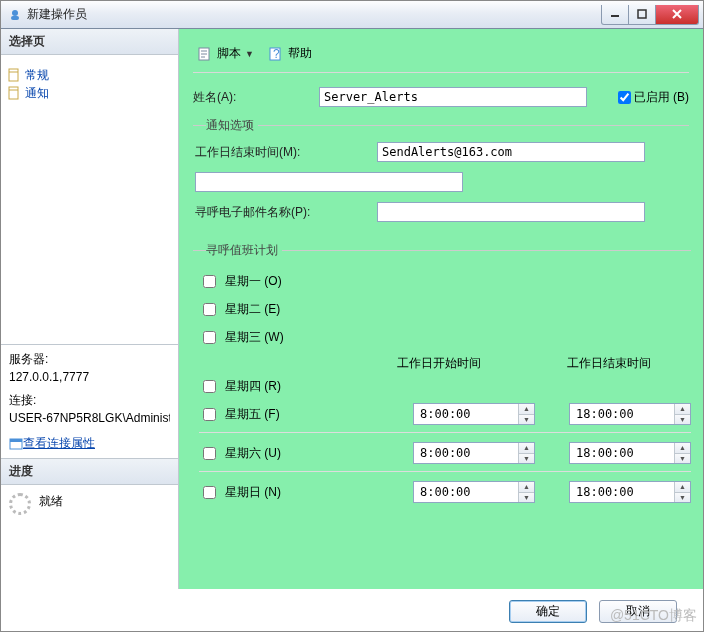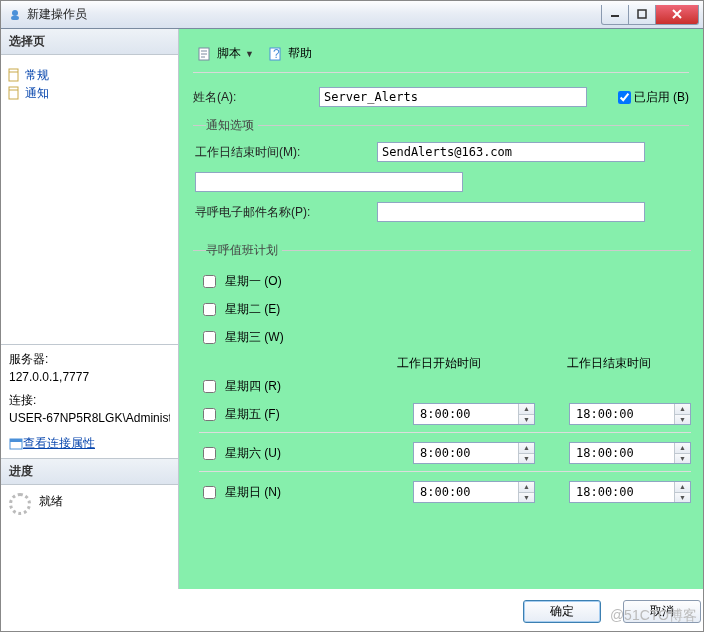--- a/index.html
+++ b/index.html
@@ -40,21 +40,21 @@
 .day-row { display: flex; align-items: center; height: 28px; gap: 10px; }
 .day-row .dname { width: 180px; display: flex; align-items: center; gap: 6px; }
 .time-hdr { display: flex; margin-left: 198px; gap: 50px; margin-top: 4px; }
 .time-hdr span { width: 120px; }
 .spin { display: flex; align-items: center; border: 1px solid #8fa6c3; height: 22px; width: 122px; background: #fff; }
 .spin span.val { flex: 1; padding: 0 6px; font-family: Consolas, monospace; }
 .spin .arrows { width: 16px; height: 100%; border-left: 1px solid #c0c8d0; display: flex; flex-direction: column; }
 .spin .arrows div { flex: 1; display: flex; align-items: center; justify-content: center; font-size: 7px; color: #555; border-bottom: 1px solid #c0c8d0; background: linear-gradient(#f8f9fb,#e7ecf3); }
 .spin .arrows div:last-child { border-bottom: none; }
 .hr { border-top: 1px solid #ddd; margin: 4px 0 6px 0; }
-.footer { position: absolute; bottom: 0; left: 0; right: 0; padding: 8px 2px; display: flex; justify-content: flex-end; gap: 22px; border-top: 1px dotted transparent; }
+.footer { position: absolute; bottom: 0; left: 0; right: 0; padding: 8px 26px; display: flex; justify-content: flex-end; gap: 12px; border-top: 1px dotted transparent; }
 .btn { min-width: 78px; height: 23px; border: 1px solid #8a9ab0; border-radius: 3px; background: linear-gradient(#fdfdfe,#e7edf6); cursor: default; }
 .btn.primary { border-color: #3c7fb1; box-shadow: 0 0 0 1px #a6cdf0 inset; }
 .watermark { position: absolute; right: 6px; bottom: 6px; color: #bbb; font-size: 14px; pointer-events: none; }
 .icon-page { width:14px; height:14px; }
 </style>
 </head>
 <body>
 
 <div class="outer">
   <div class="titlebar">

